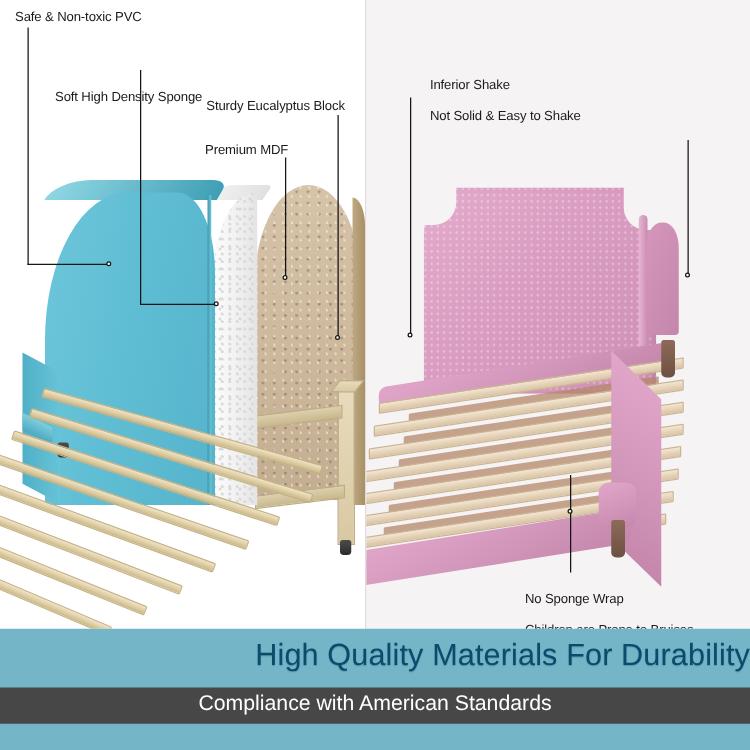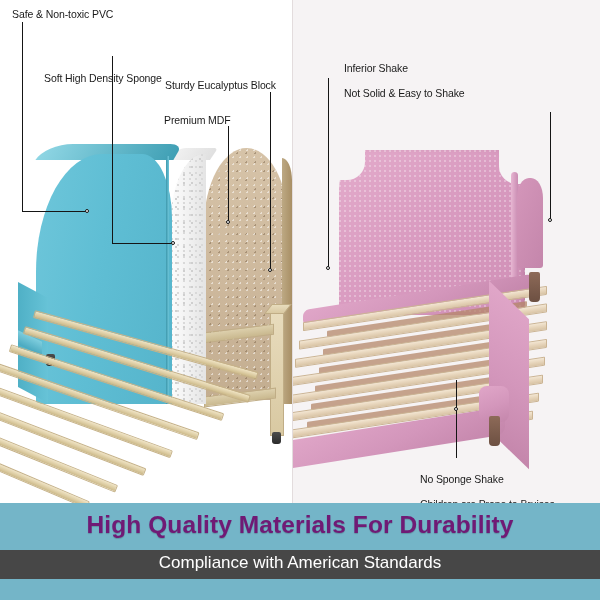--- a/index.html
+++ b/index.html
@@ -22,22 +22,22 @@
     white-space:pre;letter-spacing:-0.1px;}
   .leader{position:absolute;background:#151515;}
   .leader.v{width:1.1px;}
   .leader.h{height:1.1px;}
   .dot{position:absolute;width:4px;height:4px;border:1.1px solid #151515;
     border-radius:50%;background:#ffffff;box-sizing:border-box;}
 
   
   #banner{position:absolute;left:0;top:503px;width:600px;height:97px;
     background:#74b5c8;}
-  #banner-title{position:absolute;left:0;top:8px;width:600px;text-align:center;
-    font-size:24.5px;font-weight:bold;color:#701a75;letter-spacing:0.1px;
+  #banner-title{position:absolute;left:0;top:8px;width:600px;text-align:right;
+    font-size:24.5px;font-weight:normal;color:#0c4a6e;letter-spacing:0.1px;
     text-shadow:0 1px 1px rgba(0,0,0,.18);}
   #banner-strip{position:absolute;left:0;top:47px;width:600px;height:29px;
     background:#474747;}
   #banner-sub{position:absolute;left:0;top:50px;width:600px;text-align:center;
     font-size:17px;color:#ffffff;}
 
   
   #hb{position:absolute;left:18px;top:140px;width:275px;height:310px;}
 
   
@@ -240,21 +240,21 @@
     <div class="leader v" style="left:163px;top:380px;height:78px;"></div>
     <div class="dot" style="left:161px;top:407px;"></div>
 
     <div class="label" style="left:34px;top:49px;">
       <span>Inferior Shake</span><br>
       <span>Not Solid &amp; Easy to Shake</span>
     </div>
 
 
     <div class="label" style="left:110px;top:460px;">
-      <span>No Sponge Shake</span><br>
+      <span>No Sponge Wrap</span><br>
       <span>Children are Prone to Bruises</span>
     </div>
   </div>
 
   <div id="panel-divider"></div>
 
   <div id="banner">
     <div id="banner-title">High Quality Materials For Durability</div>
     <div id="banner-strip"></div>
     <div id="banner-sub">Compliance with American Standards</div>

